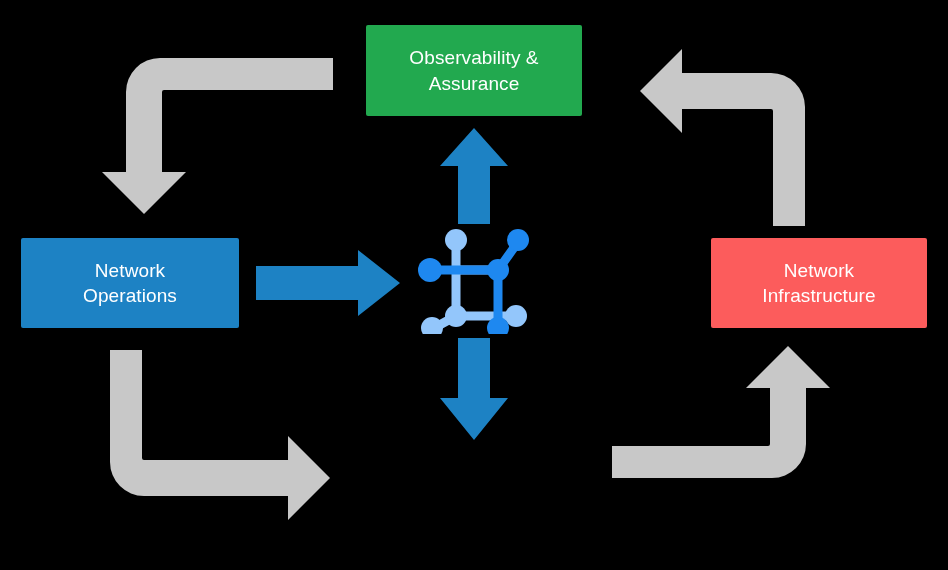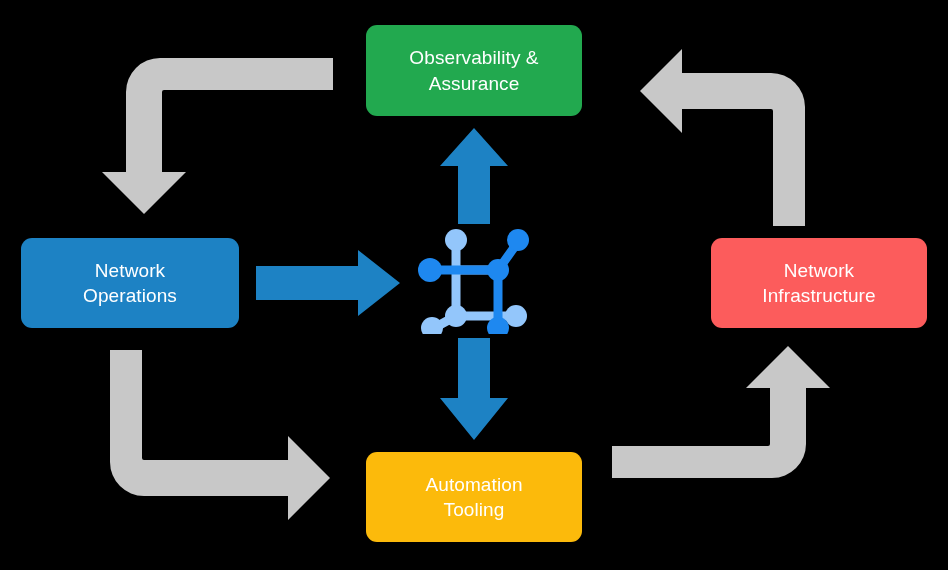--- a/index.html
+++ b/index.html
@@ -20,21 +20,21 @@
   }
   .layer {
     position: absolute;
     left: 0;
     top: 0;
     width: 948px;
     height: 570px;
   }
   .node-box {
     position: absolute;
-    border-radius: 11px;
+    border-radius: 2px;
     display: flex;
     align-items: center;
     justify-content: center;
     text-align: center;
     color: #ffffff;
     font-size: 19px;
     line-height: 1.32;
     font-weight: 400;
     letter-spacing: 0.1px;
     box-sizing: border-box;
@@ -218,16 +218,14 @@
 
   <div class="node-box" id="box-observability" style="background: rgb(34, 169, 79); color: rgb(255, 255, 255);">Observability &amp;
 Assurance</div>
 
   <div class="node-box" id="box-operations" style="background: rgb(29, 130, 196); color: rgb(255, 255, 255);">Network
 Operations</div>
 
   <div class="node-box" id="box-infrastructure" style="background: rgb(252, 92, 92); color: rgb(255, 255, 255);">Network
 Infrastructure</div>
 
-  <div class="node-box" id="box-automation" style="background: rgb(252, 186, 11); color: rgb(255, 255, 255);">Automation
-Tooling</div>
 
 </div>
 
 </body></html>

